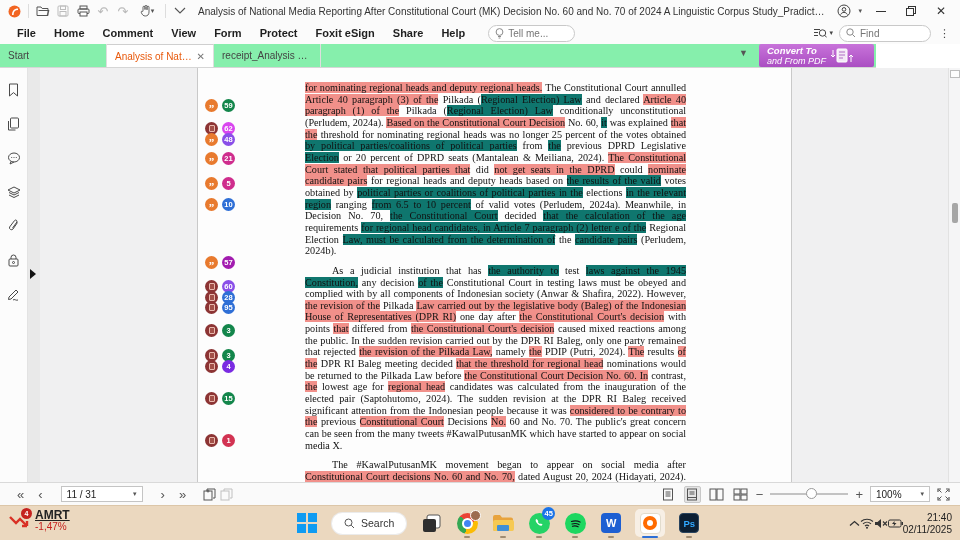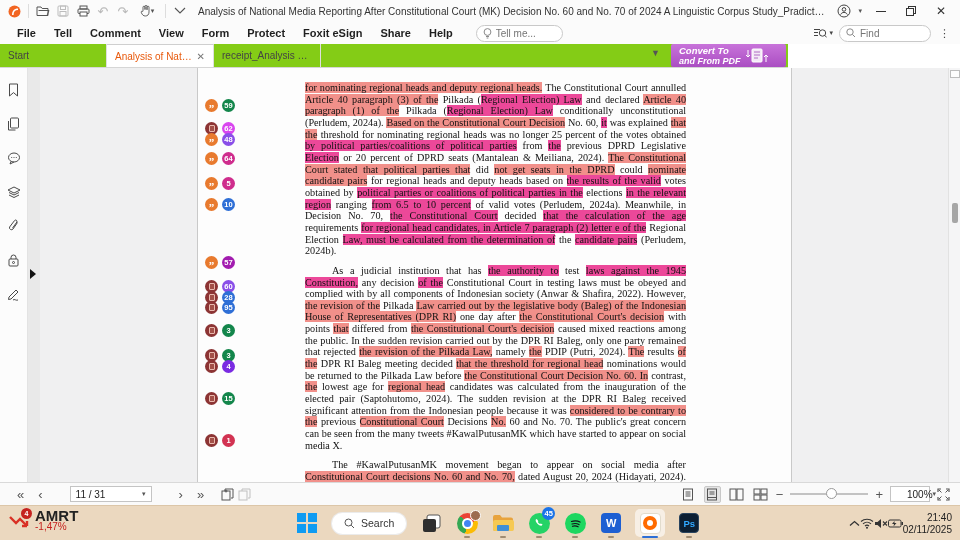--- a/index.html
+++ b/index.html
@@ -17,67 +17,67 @@
   .grayglyph{color:#b9b9b9;font-size:13px;}
 
   
   #menubar{position:absolute;top:22px;left:0;width:960px;height:22px;background:#fbfbfb;display:flex;align-items:center;padding:0 8px;}
   .menu-item{padding:0 9px;font-size:11px;font-weight:700;color:#1f1f1f;height:22px;line-height:22px;cursor:default;}
   .pill{display:flex;align-items:center;border:1px solid #c9c9c9;border-radius:9px;height:17px;background:#fff;padding:0 6px;gap:4px;}
   .pill input{border:none;outline:none;width:60px;font-size:10px;color:#555;background:transparent;font-family:"Liberation Sans",sans-serif;}
   #find-zone{margin-left:auto;display:flex;align-items:center;gap:6px;}
 
   
-  #tabbar{position:absolute;top:44px;left:0;width:788px;height:24px;background:#84cc16;border-bottom:1px solid #d6d6d6;display:flex;align-items:stretch;}
+  #tabbar{position:absolute;top:44px;left:0;width:876px;height:24px;background:#86efac;border-bottom:1px solid #d6d6d6;display:flex;align-items:stretch;}
   .tab{width:107px;display:flex;align-items:center;padding:0 8px;font-size:10px;color:#444;border-right:1px solid #dedede;gap:4px;}
   .tab .lbl{white-space:nowrap;overflow:hidden;text-overflow:ellipsis;flex:1;}
   .tab.active{background:#fff;color:#e8590c;border-top:1px solid #cfcfcf;}
   .tab .x{color:#777;font-size:10px;}
   #tab-caret{position:absolute;right:128px;top:4px;color:#555;font-size:9px;}
-  #convert-btn{position:absolute;top:0;right:2px;width:115px;height:23px;background:linear-gradient(180deg,#c873da,#aa4ec2);border-radius:2px;color:#fff;display:flex;align-items:center;padding:0 16px 0 8px;gap:5px;font-weight:bold;}
+  #convert-btn{position:absolute;top:0;right:2px;width:115px;height:23px;background:linear-gradient(180deg,#c873da,#aa4ec2);border-radius:2px;color:#fff;display:flex;align-items:center;padding:0 16px 0 8px;gap:5px;}
   #convert-btn .txt{font-style:italic;font-size:9px;line-height:10px;}
   #convert-btn .txt b{font-size:9.5px;}
 
   
   #main{position:absolute;top:68px;left:0;width:960px;height:414px;background:#f0f0f1;overflow:hidden;}
   #sidebar{position:absolute;left:0;top:0;width:28px;height:414px;background:#fcfcfc;border-right:1px solid #e3e3e3;display:flex;flex-direction:column;align-items:center;padding-top:14px;gap:18px;}
   .sbi{width:16px;height:16px;display:flex;align-items:center;justify-content:center;}
   #sb-strip{position:absolute;left:28px;top:0;width:12px;height:414px;background:#e9e9e9;}
   #sb-handle{position:absolute;left:30px;top:201px;width:0;height:0;border-top:5px solid transparent;border-bottom:5px solid transparent;border-left:6px solid #111;}
   #page{position:absolute;left:197px;top:0;width:595px;height:414px;background:#fdfdfd;border-left:1px solid #c9c9c9;border-right:1px solid #c9c9c9;overflow:hidden;}
   #doc-text{position:absolute;left:107px;top:14px;width:381px;font-family:"Liberation Serif",serif;font-size:10.2px;line-height:11.65px;color:#111;text-align:justify;}
   #doc-text p{margin-bottom:8px;}
   #doc-text p.ind{text-indent:27px;}
   .hl-r{background:#f1908a;}
-  .hl-o{background:#ec4899;}
+  .hl-o{background:#0f766e;}
   .marker{position:absolute;left:7px;display:flex;gap:4px;align-items:center;}
   .micon{width:13px;height:13px;border-radius:50%;display:flex;align-items:center;justify-content:center;}
   .micon.quote{background:#e87a2e;color:#fff;font-family:"Liberation Serif",serif;font-weight:700;font-size:11px;line-height:13px;padding-top:5px;}
   .micon.note{background:#8c3434;}
   .micon.note i{display:block;width:6px;height:7px;border:1px solid #e9b9ae;border-radius:1px;background:#a35048;}
   .mbadge{width:13px;height:13px;border-radius:50%;color:#fff;font-size:7.5px;font-weight:700;display:flex;align-items:center;justify-content:center;}
   #scrollbar{position:absolute;right:0;top:0;width:12px;height:414px;background:#f5f5f6;border-left:1px solid #e2e2e2;}
   #scroll-thumb{position:absolute;left:3px;top:135px;width:6px;height:20px;background:#a6a6a6;border-radius:2px;}
   #scroll-topbox{position:absolute;left:1px;top:2px;width:10px;height:8px;background:#fdfdfd;border:1px solid #bdbdbd;}
 
   
   #statusbar{position:absolute;top:482px;left:0;width:960px;height:23px;background:#fafafa;border-top:1px solid #d9d9d9;display:flex;align-items:center;padding:0 10px;color:#555;}
   .nav-glyph{font-size:13px;color:#555;padding:0 7px;}
-  #page-field{display:flex;align-items:center;justify-content:space-between;width:82px;height:16px;border:1px solid #c4c4c4;background:#fff;font-size:10px;color:#222;padding:0 5px;margin:0 20px;}
+  #page-field{display:flex;align-items:center;justify-content:space-between;width:82px;height:16px;border:1px solid #c4c4c4;background:#fff;font-size:10px;color:#222;padding:0 5px;margin:0 11px;}
   #sb-right{margin-left:auto;display:flex;align-items:center;gap:7px;}
   .lay-ic{width:17px;height:17px;display:flex;align-items:center;justify-content:center;border-radius:2px;}
   .lay-ic.on{background:#e4e4e4;border:1px solid #c8c8c8;}
   #zoom-slider{width:78px;height:2px;background:#c3c3c3;position:relative;}
   #zoom-knob{position:absolute;left:36px;top:-5px;width:11px;height:11px;border-radius:50%;background:#fff;border:1px solid #9a9a9a;}
-  #zoom-box{display:flex;align-items:center;justify-content:space-between;width:40px;height:16px;border:1px solid #c4c4c4;background:#fff;font-size:10px;color:#222;padding:0 16px;}
+  #zoom-box{display:flex;align-items:center;justify-content:space-between;width:60px;height:16px;border:1px solid #c4c4c4;background:#fff;font-size:10px;color:#222;padding:0 5px;}
 
   
   #taskbar{position:absolute;top:505px;left:0;width:960px;height:35px;background:#ebd8bf;border-top:1px solid #dcc6a8;}
   #widget{position:absolute;left:8px;top:4px;display:flex;align-items:center;gap:5px;}
-  #widget .t1{font-size:15px;font-weight:700;color:#222;line-height:11px;}
+  #widget .t1{font-size:12px;font-weight:700;color:#222;line-height:11px;text-decoration:underline;}
   #widget .t2{font-size:10px;color:#c5221f;line-height:11px;}
   #widget-badge{position:absolute;left:13px;top:-3px;width:11px;height:11px;border-radius:50%;background:#c5221f;color:#fff;font-size:7px;font-weight:700;display:flex;align-items:center;justify-content:center;}
   #tb-center{position:absolute;left:295px;top:2px;display:flex;align-items:center;gap:12px;height:30px;}
   .tbi{position:relative;width:24px;height:28px;display:flex;align-items:center;justify-content:center;}
   .run::after{content:"";position:absolute;bottom:-1px;left:50%;transform:translateX(-50%);width:6px;height:2.5px;border-radius:2px;background:#a08c72;}
   .tbi.activeapp{background:rgba(255,255,255,.6);border-radius:5px;width:30px;}
   .tbi.activeapp::after{content:"";position:absolute;bottom:-1px;left:50%;transform:translateX(-50%);width:16px;height:2.5px;border-radius:2px;background:#2d6fd6;}
   #search-pill{display:flex;align-items:center;gap:6px;background:#fff;border:1px solid rgba(0,0,0,.08);border-radius:12px;height:23px;padding:0 12px;color:#333;font-size:10.5px;}
   .badge-blue{position:absolute;top:-2px;right:-4px;min-width:13px;height:13px;border-radius:7px;background:#1a73e8;color:#fff;font-size:7.5px;font-weight:700;display:flex;align-items:center;justify-content:center;padding:0 2px;}
   #tray{position:absolute;right:8px;top:0;height:35px;display:flex;align-items:center;}
@@ -162,21 +162,21 @@
           <rect x="0.5" y="2.5" width="7" height="7" fill="#fbfbfb" stroke="#333"></rect>
         </svg>
       </div>
     <div class="wc" style="font-size:12px;">✕</div>
   </div>
 </div>
 
 <div id="menubar">
   <div id="menu-items" style="display:flex;align-items:center;">
       <div class="menu-item">File</div>
-      <div class="menu-item">Tell</div>
+      <div class="menu-item">Home</div>
       <div class="menu-item">Comment</div>
       <div class="menu-item">View</div>
       <div class="menu-item">Form</div>
       <div class="menu-item">Protect</div>
       <div class="menu-item">Foxit eSign</div>
       <div class="menu-item">Share</div>
       <div class="menu-item">Help</div>
     </div>
   <div class="pill" style="margin-left:14px;">
     <svg width="9" height="11" viewBox="0 0 9 11">
@@ -290,21 +290,21 @@
             <i></i>
           </div>
           <div class="mbadge" style="background: #d946ef;">62</div>
         </div>
         <div class="marker" style="top: 65px;">
           <div class="micon quote">”</div>
           <div class="mbadge" style="background: rgb(138, 79, 232);">48</div>
         </div>
         <div class="marker" style="top: 84px;">
           <div class="micon quote">”</div>
-          <div class="mbadge" style="background: rgb(207, 45, 141);">64</div>
+          <div class="mbadge" style="background: rgb(207, 45, 141);">21</div>
         </div>
         <div class="marker" style="top: 109px;">
           <div class="micon quote">”</div>
           <div class="mbadge" style="background: rgb(207, 45, 141);">5</div>
         </div>
         <div class="marker" style="top: 130px;">
           <div class="micon quote">”</div>
           <div class="mbadge" style="background: rgb(47, 111, 214);">10</div>
         </div>
         <div class="marker" style="top: 188px;">

